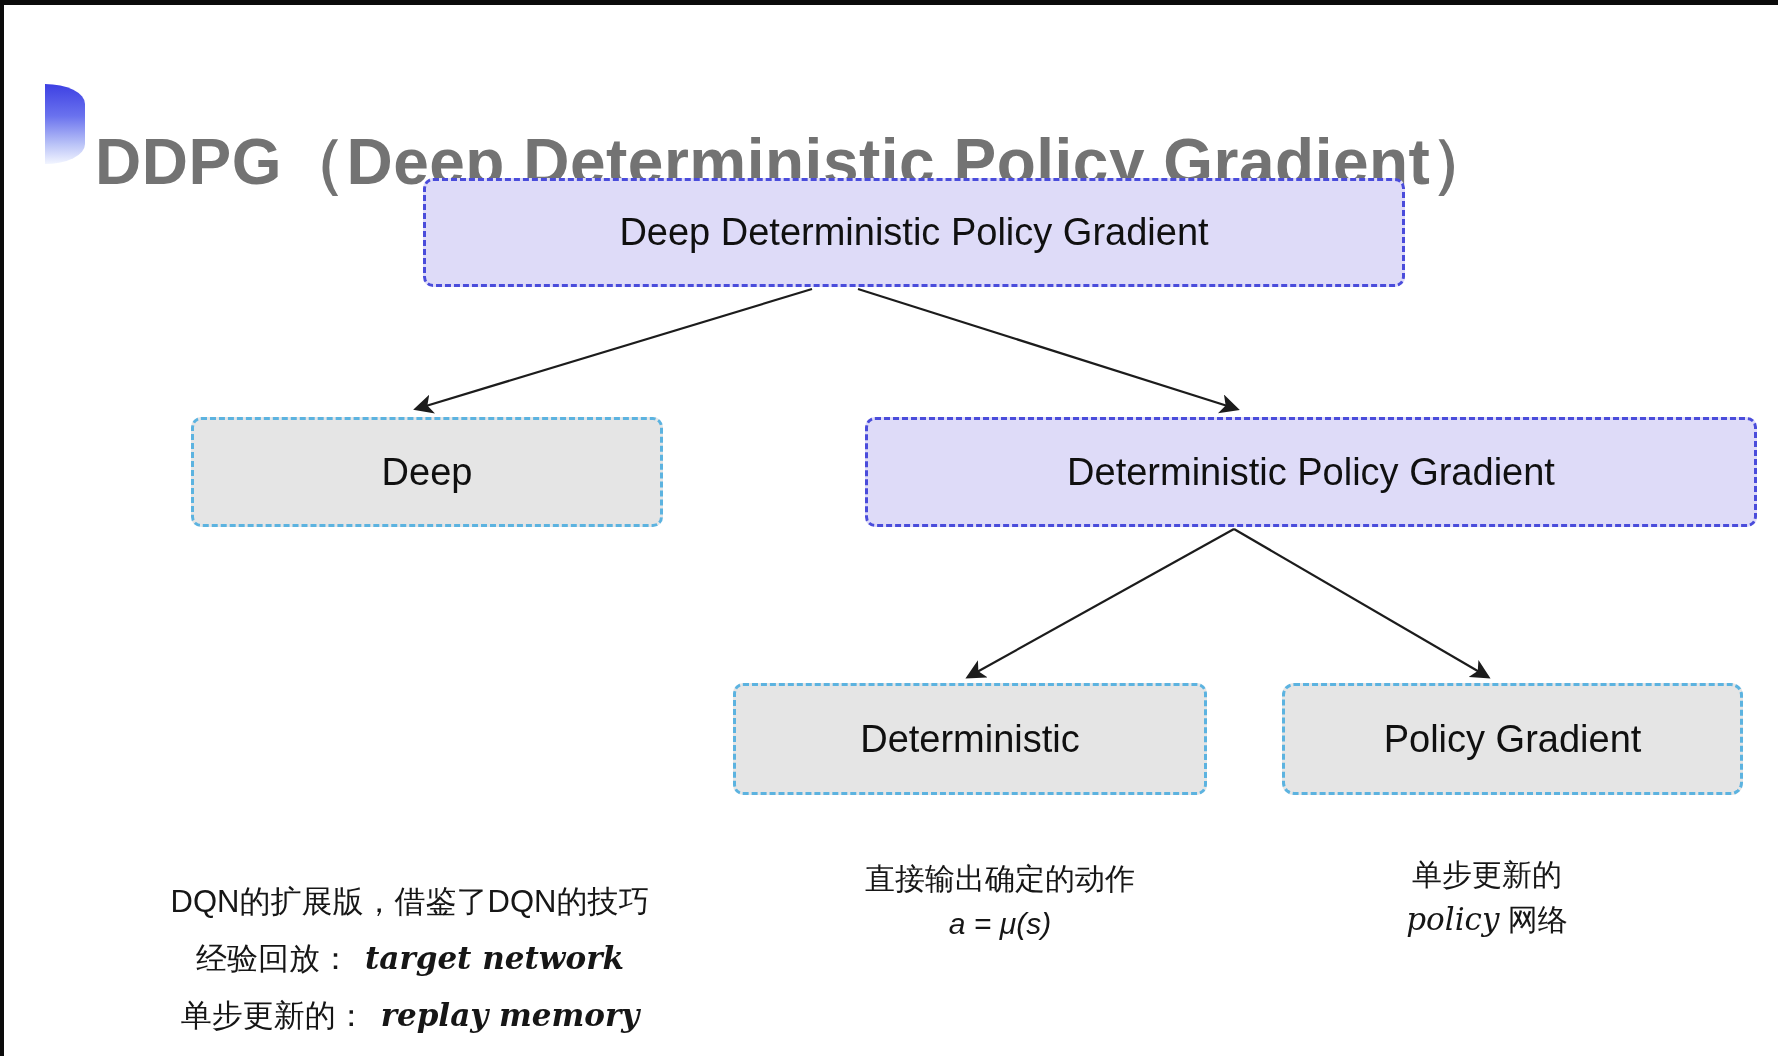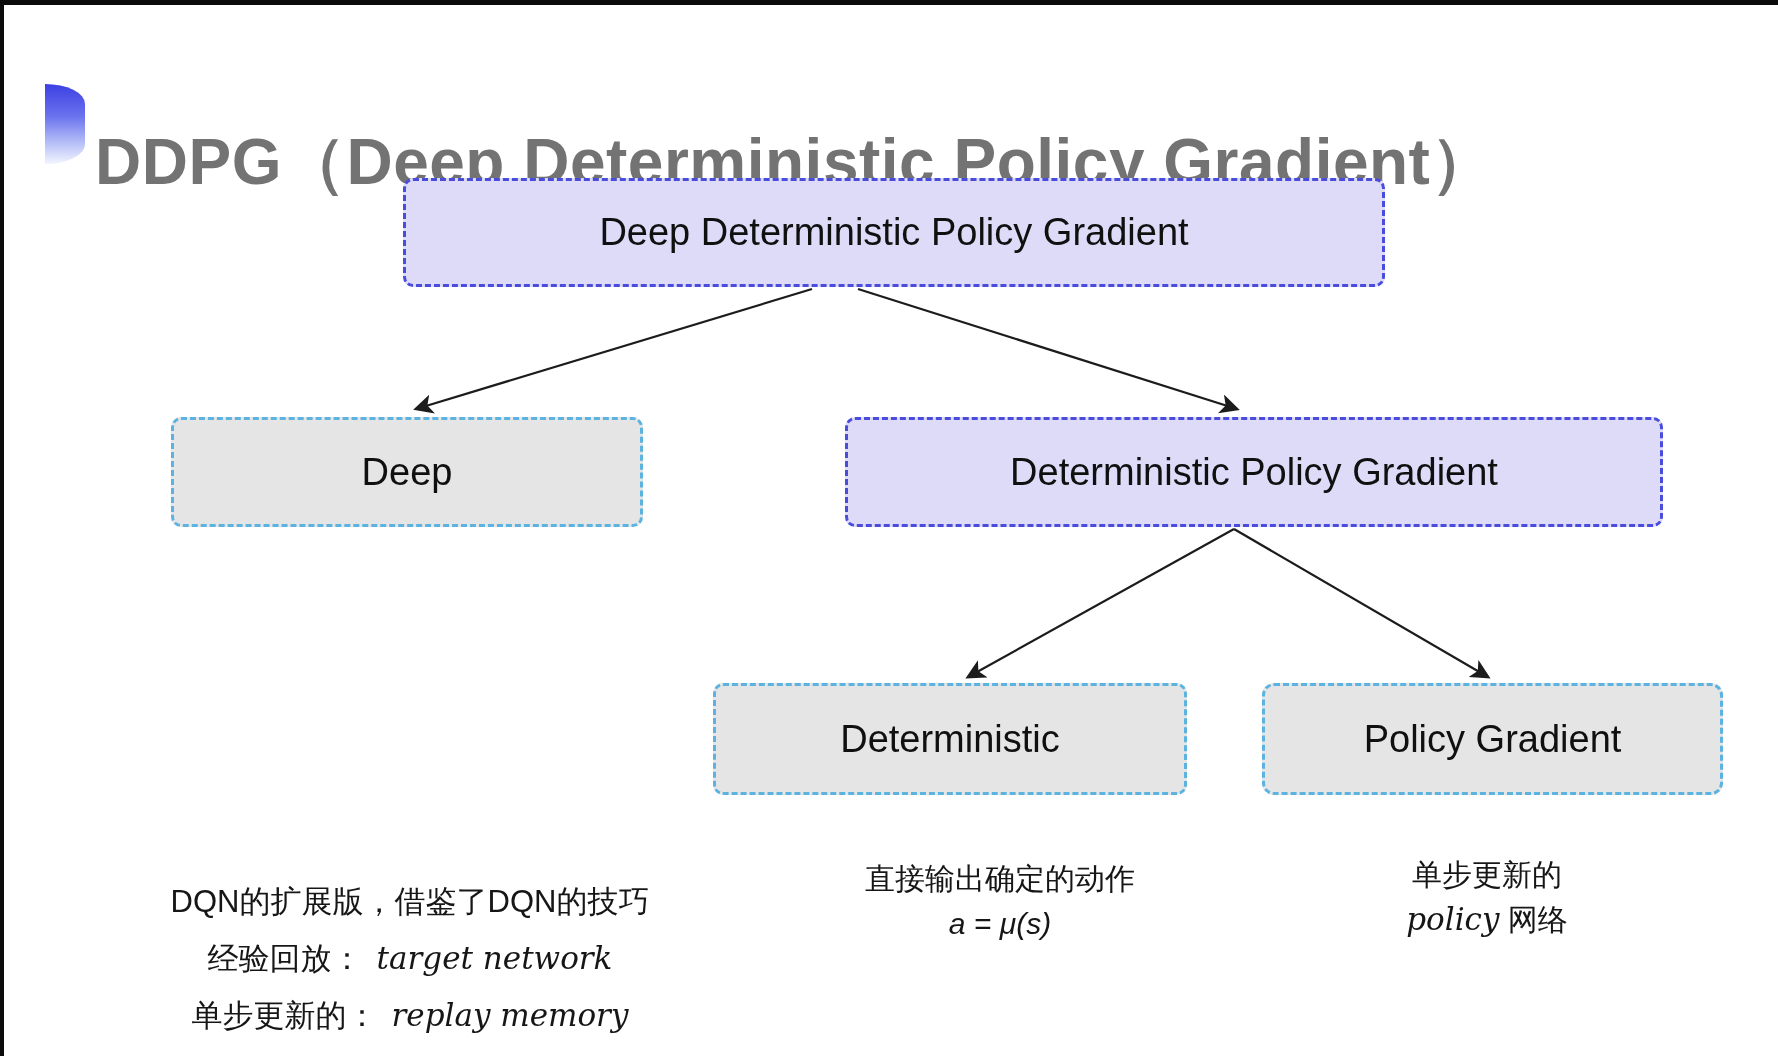--- a/index.html
+++ b/index.html
@@ -24,45 +24,46 @@
     letter-spacing:0.5px;white-space:nowrap;
   }
 
   .node{
     position:absolute;
     display:flex;align-items:center;justify-content:center;
     border-radius:10px;
     font-size:38px;color:#101010;
     text-align:center;
     box-sizing:border-box;
+    margin-left:20px;
   }
   .node.purple{background:#dedbf8;border:3px dashed #4a4cdb;}
   .node.cyan{background:#e5e5e5;border:3px dashed #5cb3e0;}
 
   .node-root{left:403px;top:178px;width:982px;height:109px;}
   .node-deep{left:171px;top:417px;width:472px;height:110px;}
-  .node-dpg{left:845px;top:417px;width:818px;height:110px;}
+  .node-dpg{left:845px;top:417px;width:892px;height:110px;}
   .node-det{left:713px;top:683px;width:474px;height:112px;}
   .node-pg{left:1262px;top:683px;width:461px;height:112px;border-radius:12px;}
 
   .arrows{position:absolute;left:0;top:0;width:1778px;height:1056px;pointer-events:none;}
 
   .note{
     position:absolute;text-align:center;color:#161616;
   }
   .note-deep{left:110px;width:600px;top:873px;font-size:31px;line-height:57px;}
   .note-det{left:790px;width:420px;top:856px;font-size:30px;line-height:45px;}
   .note-pg{left:1290px;width:394px;top:852px;font-size:30px;line-height:45px;}
 
   .term{
     font-family:"DejaVu Serif", serif;
     font-style:italic;
     font-size:31px;
   }
-  .note-deep .term{margin-left:14px;}
+  .note-deep .term{margin-left:14px;font-weight:bold;}
   .formula{
     font-family:Liberation Sans, sans-serif;
     font-style:italic;
     font-size:30px;
   }
   .note-line{white-space:nowrap;}
 </style>
 </head>
 <body>
 

